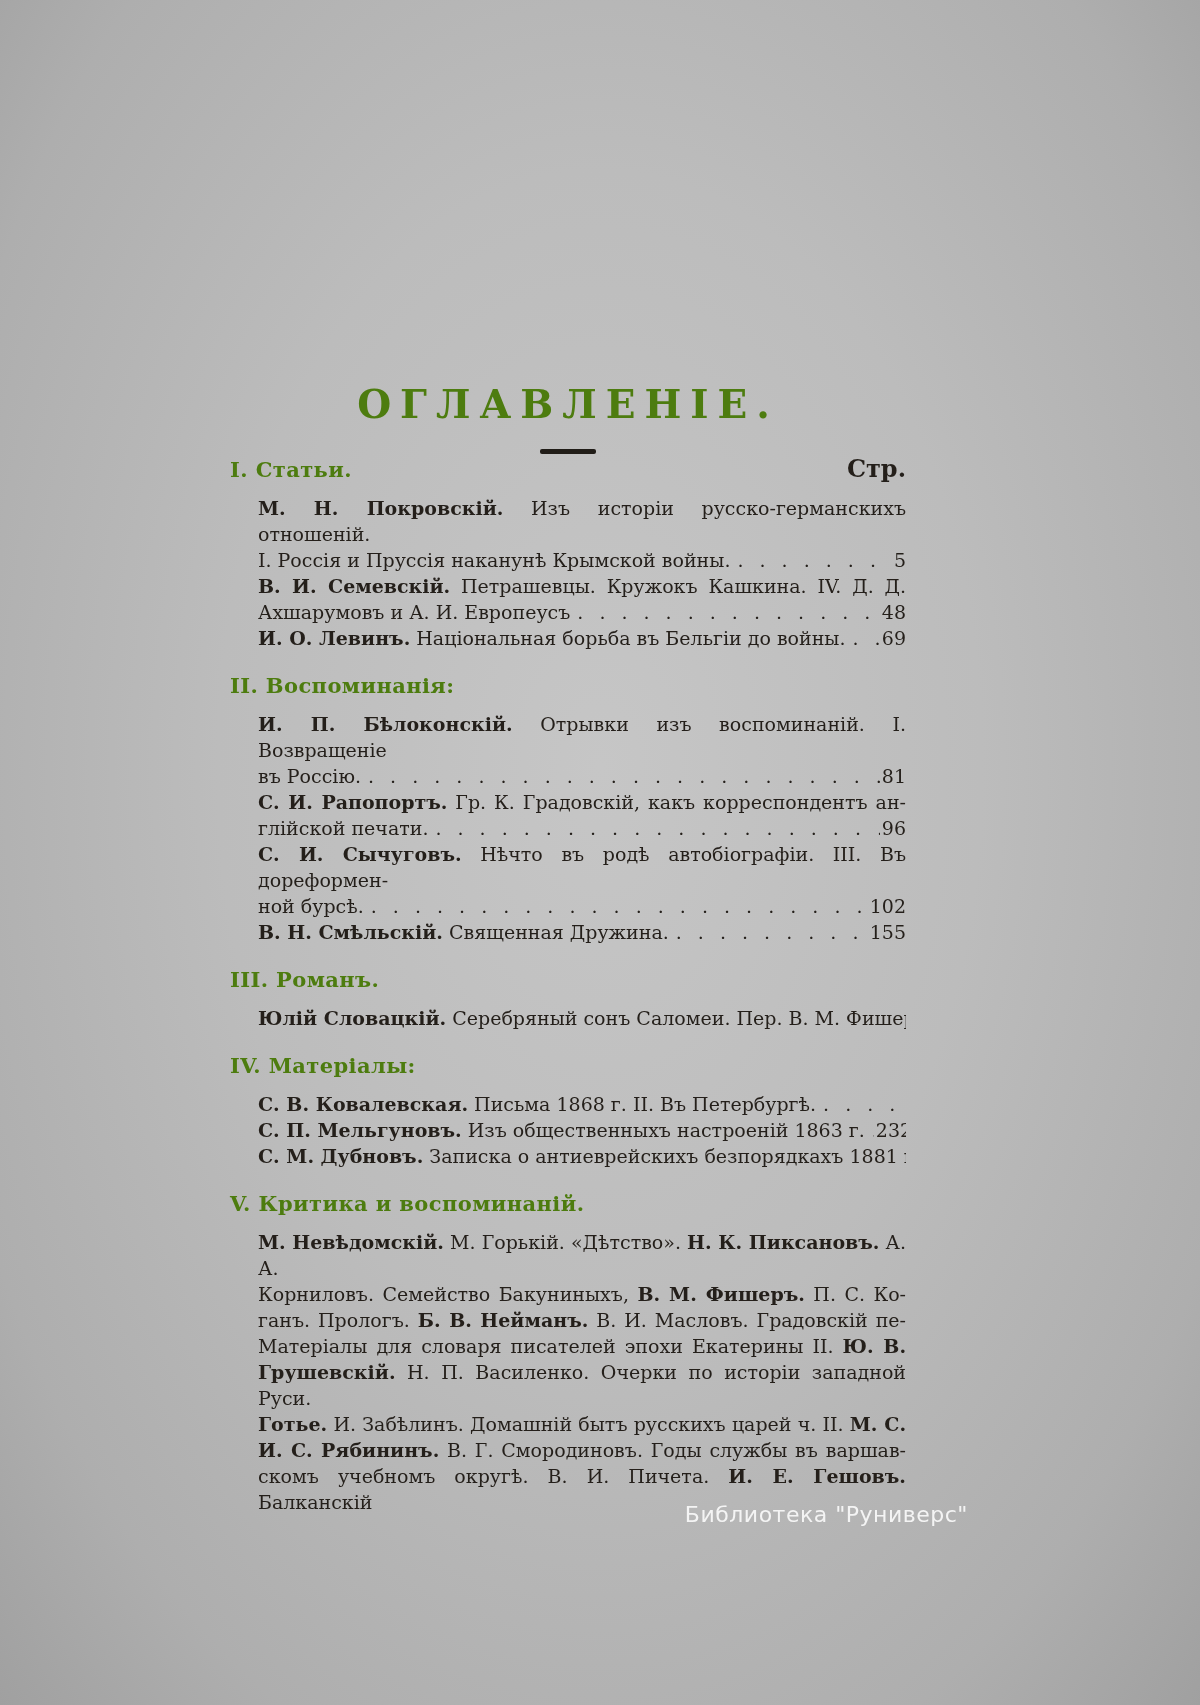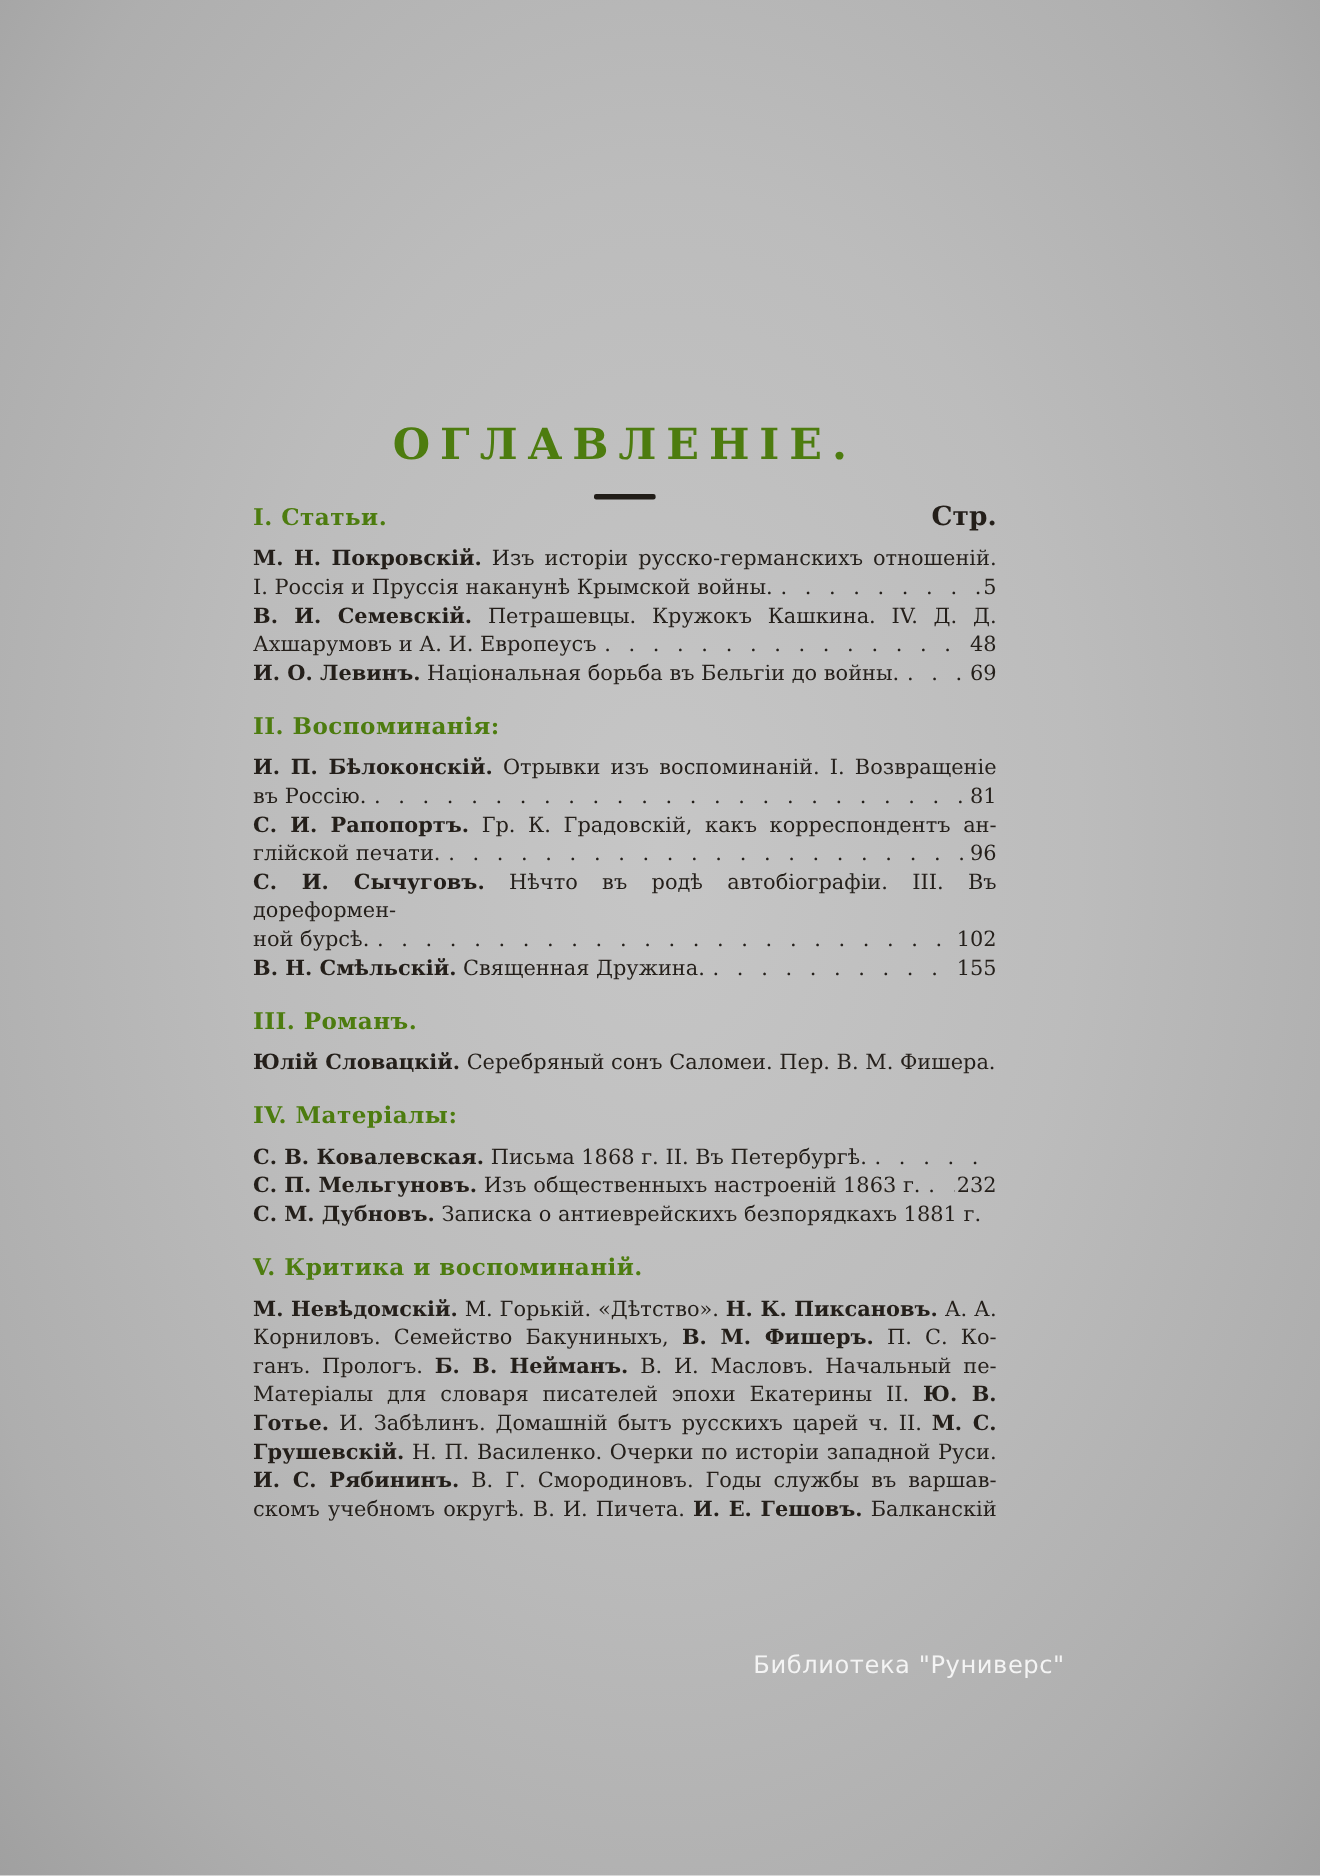--- a/index.html
+++ b/index.html
@@ -47,20 +47,21 @@
   .heading-row {
     display: flex;
     justify-content: space-between;
     align-items: baseline;
     margin: 0 0 12px 0;
     font-weight: 700;
   }
   .heading { font-size: 21px; letter-spacing: 0.4px; color: #4d7c0f; }
   .pagecol { font-size: 24px; }
   .line {
+    margin-left: 28px;
     overflow: hidden;
   }
   .line.justify {
     text-align: justify;
     text-align-last: justify;
   }
   .line.leader {
     display: flex;
     align-items: center;
   }
@@ -168,21 +169,21 @@
         <span class="txt"><span class="b">С. М. Дубновъ.</span><span class="r"> Записка о антиеврейскихъ безпорядкахъ 1881 г.</span></span>
         <span class="dots"></span>
       </div>
     </div>
     <div class="section">
       <div class="heading-row">
         <span class="heading">V. Критика и воспоминаній.</span>
       </div>
       <div class="line justify"><span class="txt" style="white-space: normal;"><span class="b">М. Невѣдомскій.</span><span class="r"> М. Горькій. «Дѣтство». </span><span class="b">Н. К. Пиксановъ.</span><span class="r"> А. А.</span></span></div>
       <div class="line justify"><span class="txt" style="white-space: normal;"><span class="r">Корниловъ. Семейство Бакуниныхъ, </span><span class="b">В. М. Фишеръ.</span><span class="r"> П. С. Ко-</span></span></div>
-      <div class="line justify"><span class="txt" style="white-space: normal;"><span class="r">ганъ. Прологъ. </span><span class="b">Б. В. Нейманъ.</span><span class="r"> В. И. Масловъ. Начальный пе-</span></span></div>
+      <div class="line justify"><span class="txt" style="white-space: normal;"><span class="r">ганъ. Прологъ. </span><span class="b">Б. В. Нейманъ.</span><span class="r"> В. И. Масловъ. Градовскій пе-</span></span></div>
       <div class="line justify"><span class="txt" style="white-space: normal;"><span class="r">Матеріалы для словаря писателей эпохи Екатерины II. </span><span class="b">Ю. В.</span></span></div>
+      <div class="line justify"><span class="txt" style="white-space: normal;"><span class="b">Грушевскій.</span><span class="r"> Н. П. Василенко. Очерки по исторіи западной Руси.</span></span></div>
       <div class="line justify"><span class="txt" style="white-space: normal;"><span class="b">Готье.</span><span class="r"> И. Забѣлинъ. Домашній бытъ русскихъ царей ч. II. </span><span class="b">М. С.</span></span></div>
-      <div class="line justify"><span class="txt" style="white-space: normal;"><span class="b">Грушевскій.</span><span class="r"> Н. П. Василенко. Очерки по исторіи западной Руси.</span></span></div>
       <div class="line justify"><span class="txt" style="white-space: normal;"><span class="b">И. С. Рябининъ.</span><span class="r"> В. Г. Смородиновъ. Годы службы въ варшав-</span></span></div>
       <div class="line justify"><span class="txt" style="white-space: normal;"><span class="r">скомъ учебномъ округѣ. В. И. Пичета. </span><span class="b">И. Е. Гешовъ.</span><span class="r"> Балканскій</span></span></div>
     </div>
   </div>
 <div class="watermark">Библиотека "Руниверс"</div>
 
 </body></html>

